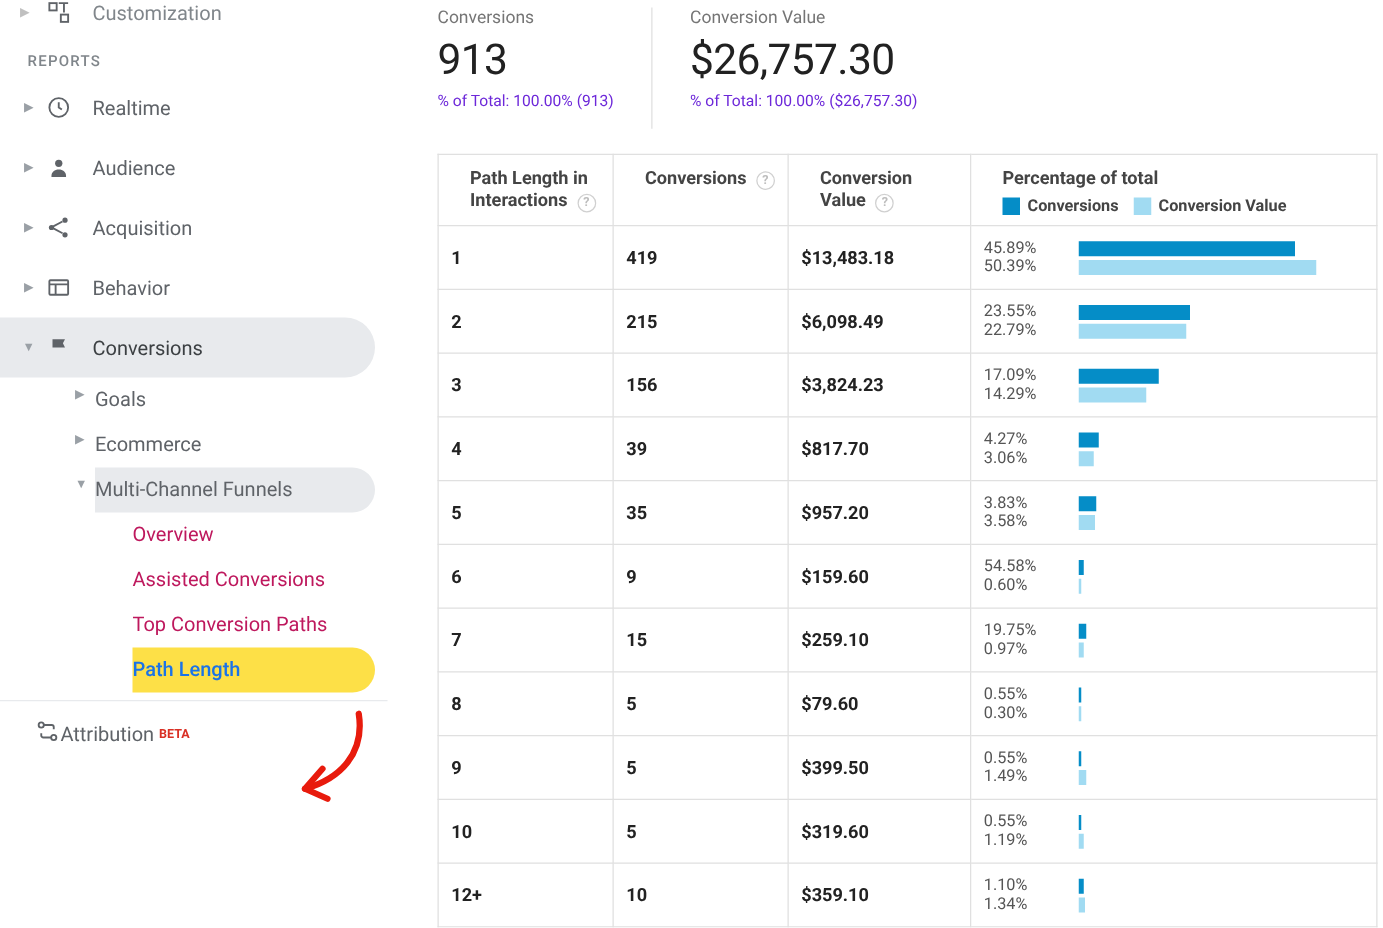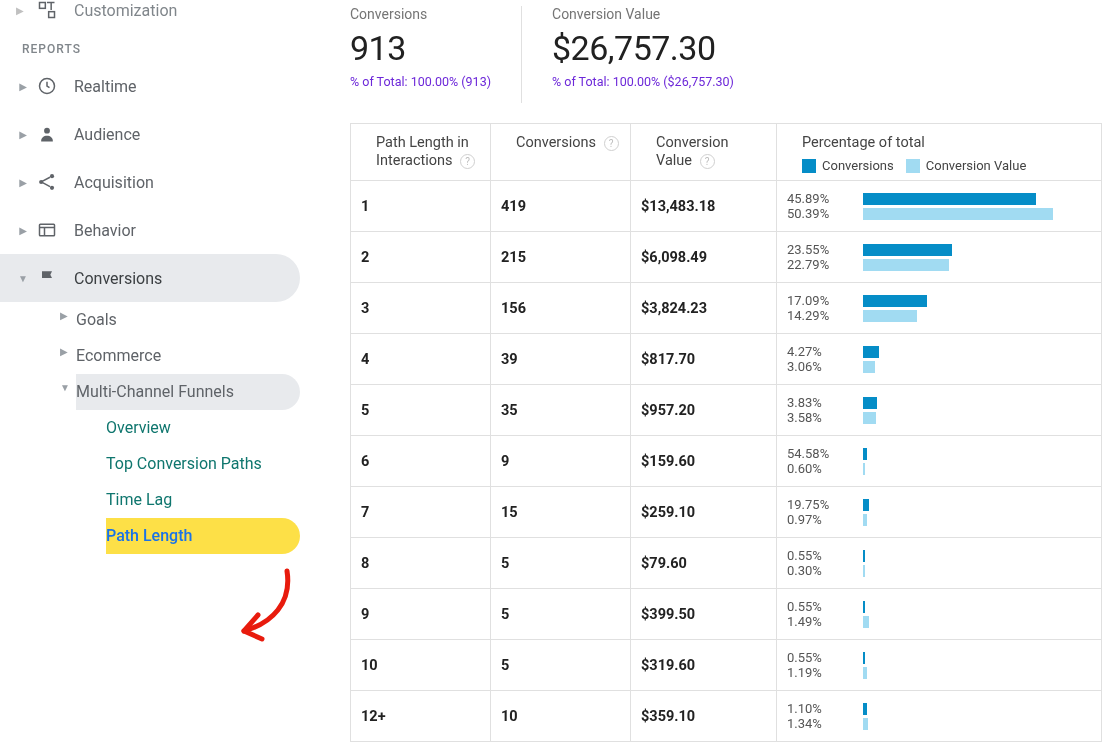--- a/index.html
+++ b/index.html
@@ -13,42 +13,42 @@
   .nav-item { padding:14px 0 14px 16px; }
   .nav-item .chev { width:14px; display:inline-flex; justify-content:center; color:#9aa0a6; font-size:10px; margin-right:4px;}
   .nav-item .icon-slot { width:26px; display:inline-flex; justify-content:center; align-items:center; margin-right:14px; }
   .nav-item.active-row { background:#e8eaed; border-radius:0 25px 25px 0; margin-right:10px; }
   .nav-item.active-row .label { color:#3c4043; }
   .sub-list { padding-left:76px; }
   .sub-item { display:flex; align-items:flex-start; font-size:16px; color:#5f6368; padding:8px 10px 8px 0; cursor:pointer; line-height:1.25;}
   .sub-item .mini-chev { width:14px; margin-left:-16px; margin-right:2px; font-size:10px; color:#9aa0a6;}
   .sub-item.sub-active { background:#e8eaed; border-radius:0 25px 25px 0; margin-right:10px; }
   .leaf-list { padding-left:106px; }
-  .leaf-item { font-size:16px; color:#0f766e; padding:8px 14px 8px 0; cursor:pointer; line-height:1.25; margin-right:10px; }
+  .leaf-item { font-size:16px; color:#be185d; padding:8px 14px 8px 0; cursor:pointer; line-height:1.25; margin-right:10px; }
   .leaf-item.highlight { background:#fde047; border-radius:0 25px 25px 0; color:#1a73e8; font-weight:500; }
   .reports-heading { font-size:12px; letter-spacing:1px; color:#80868b; font-weight:500; padding:14px 0 6px 22px; }
   .custom-row { display:flex; align-items:center; color:#80868b; padding:0 0 8px 16px;}
   .custom-row .chev{width:14px;font-size:10px;color:#c0c0c0;margin-right:4px;}
   .custom-row .icon-slot{width:26px;display:inline-flex;justify-content:center;margin-right:14px;}
   .attribution-row { position:relative; display:flex; align-items:center; padding:14px 0 8px 16px; color:#5f6368; border-top:1px solid #e8eaed; margin-top:6px;}
   .beta { font-size:10px; font-weight:700; color:#d93025; vertical-align:super; margin-left:4px; }
 
   
   .main { flex:1; padding:6px 4px 0 40px; min-width:0; }
 
   .summary { display:flex; }
   .summary-card { padding:0 30px 14px 0; border-right:1px solid #e0e0e0; }
   .summary-card.second { padding-left:30px; border-right:none; }
   .summary-title { font-size:14px; color:#757575; margin-bottom:6px;}
   .summary-value { font-size:34px; color:#212121; letter-spacing:-0.5px; }
   .summary-sub { font-size:12.5px; color:#6d28d9; margin-top:6px; }
 
   table.data { width:100%; border-collapse:collapse; border:1px solid #e0e0e0; margin-top:20px; table-layout:fixed;}
   table.data th, table.data td { border:1px solid #e0e0e0; padding:10px 10px; font-size:14.5px; text-align:left; vertical-align:middle;}
-  table.data th { font-weight:400; color:#444; vertical-align:top; line-height:1.25;padding-left:25px; }
+  table.data th { font-weight:700; color:#444; vertical-align:top; line-height:1.25;padding-left:25px; }
   table.data th.percent-th { padding-bottom:6px;}
   .col-path { width:140px; }
   .col-conv { width:140px; }
   .col-value { width:146px; }
   .col-percent { }
   td.k { font-weight:700; color:#222; }
 
   .help { display:inline-block; width:15px; height:15px; border:1px solid #d0d0d0; border-radius:50%; color:#bdbdbd; font-size:10px; text-align:center; line-height:13px; margin-left:4px; cursor:help;}
 
   .legend { display:flex; align-items:center; gap:12px; font-size:13px; color:#444; margin-top:6px;}
@@ -161,25 +161,37 @@
         <span>Ecommerce</span>
       </div>
       <div class="sub-item sub-active">
         <span class="mini-chev">▼</span>
         <span style="max-width:160px">Multi-Channel Funnels</span>
       </div>
     </div>
 
     <div class="leaf-list">
       <div class="leaf-item"><span>Overview</span></div>
+      <div class="leaf-item"><span style="display:inline-block;max-width:170px">Assisted Conversions</span></div>
       <div class="leaf-item"><span style="display:inline-block;max-width:170px">Top Conversion Paths</span></div>
-      <div class="leaf-item"><span>Time Lag</span></div>
       <div class="leaf-item highlight"><span>Path Length</span></div>
     </div>
 
+    <div class="attribution-row">
+      <span class="chev" style="visibility:hidden">▶</span>
+      <span class="icon-slot">
+        <svg class="ico" viewBox="0 0 24 24">
+            <circle cx="6" cy="6" r="2.5"></circle>
+            <circle cx="18" cy="18" r="2.5"></circle>
+            <path d="M8.5 6H16a2 2 0 0 1 2 2v2M15.5 18H8a2 2 0 0 1-2-2v-2"></path>
+          </svg>
+      </span>
+      <span class="label">Attribution</span>
+      <span class="beta">BETA</span>
+    </div>
 
     <svg class="arrow-anno" width="70" height="90" viewBox="0 0 70 90">
       <path d="M55 8 C60 40, 40 60, 12 68" stroke="#e81b0d" stroke-width="5" fill="none" stroke-linecap="round"></path>
       <path d="M12 68 L26 52 M12 68 L30 76" stroke="#e81b0d" stroke-width="5" fill="none" stroke-linecap="round"></path>
     </svg>
   </div>
 
   <div class="main">
     <div class="summary">
       <div class="summary-card">

